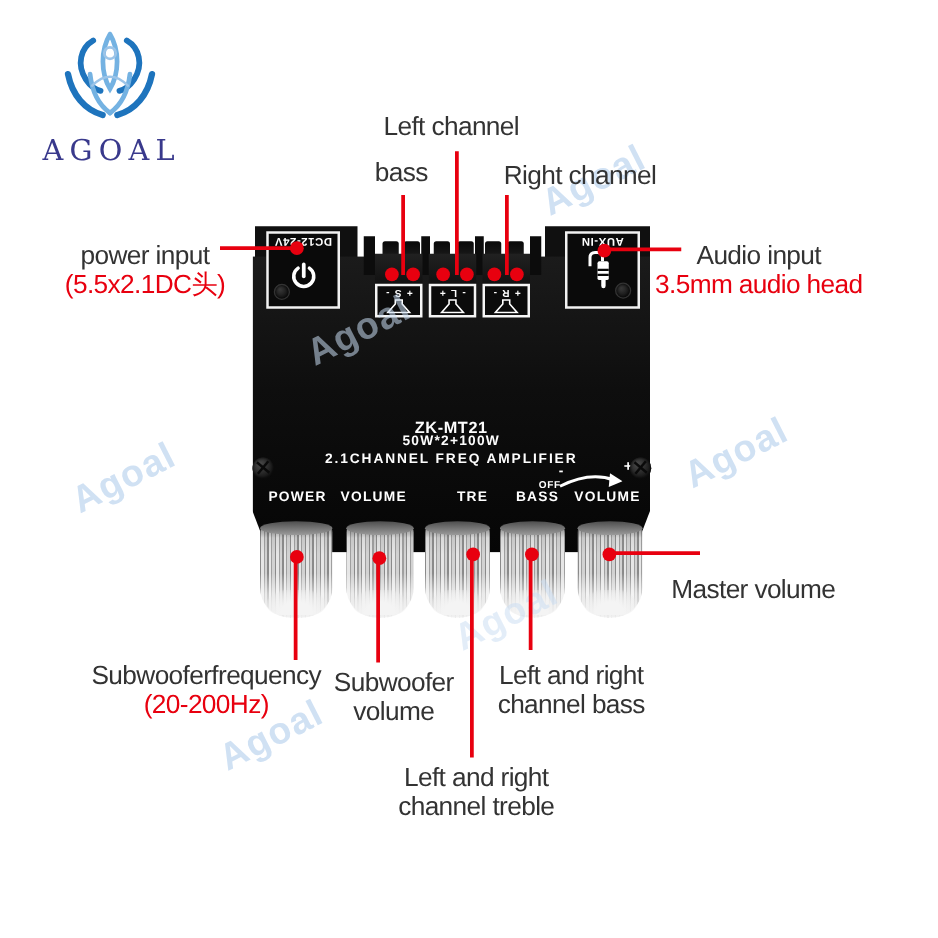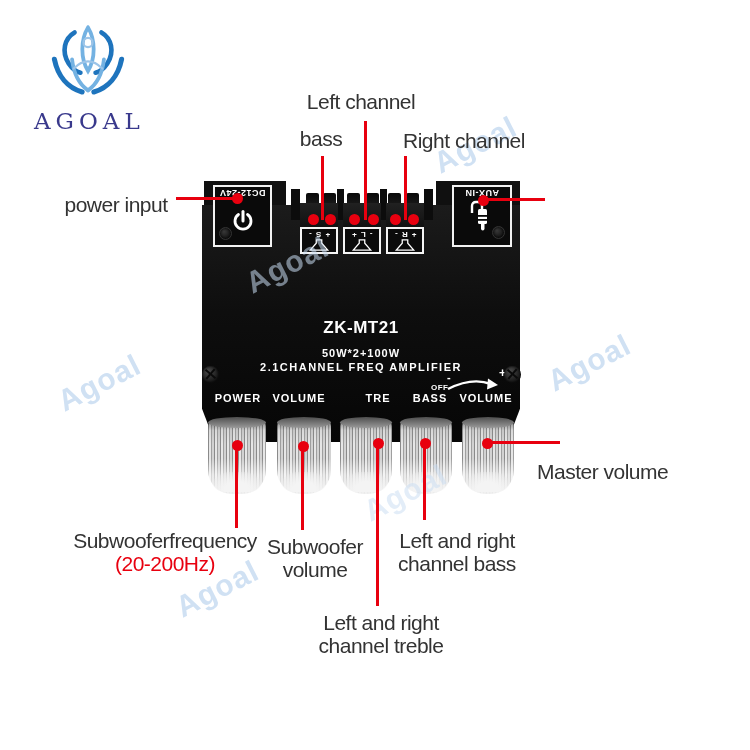--- a/index.html
+++ b/index.html
@@ -150,21 +150,21 @@
     <svg width="26" height="34" viewBox="0 0 26 34" style="position:absolute;left:14px;top:13px;">
       <path d="M14,9 V6 q0,-4 -4,-4 h-2 q-4,0 -4,4 v7" fill="none" stroke="#fff" stroke-width="2.4"></path>
       <rect x="10" y="9" width="9" height="15" rx="1.5" fill="#fff"></rect>
       <rect x="10" y="15" width="9" height="1.8" fill="#0a0a0a"></rect>
       <rect x="10" y="19" width="9" height="1.8" fill="#0a0a0a"></rect>
       <path d="M13,24 h3.5 v4.5 q0,2 -1.75,2 q-1.75,0 -1.75,-2 z" fill="#fff"></path>
     </svg>
     <div class="screw small" style="right:5px;bottom:6px;"></div>
   </div>
 
-  <div class="bline" style="top:318px;font-size:17px;letter-spacing:.5px;">ZK-MT21</div>
+  <div class="bline" style="top:334px;font-size:13px;letter-spacing:.5px;">ZK-MT21</div>
   <div class="bline" style="top:347px;font-size:11px;letter-spacing:1px;">50W*2+100W</div>
   <div class="bline" style="top:361px;font-size:11px;letter-spacing:1.5px;">2.1CHANNEL FREQ AMPLIFIER</div>
 
   <div class="knob-label" style="left:208px;width:60px;">POWER</div>
   <div class="knob-label" style="left:264px;width:70px;">VOLUME</div>
   <div class="knob-label" style="left:348px;width:60px;">TRE</div>
   <div class="knob-label" style="left:400px;width:60px;">BASS</div>
   <div class="knob-label" style="left:450px;width:72px;">VOLUME</div>
 
   <div class="offlbl">OFF</div>
@@ -209,22 +209,27 @@
   <div class="vline" style="left:376px;top:443px;height:163px;"></div>
   <div class="vline" style="left:423px;top:443px;height:77px;"></div>
   <div class="hline" style="left:487px;top:441px;width:73px;"></div>
 
   <div class="callout" style="left:281px;top:90px;width:160px;">Left channel</div>
   <div class="callout" style="left:271px;top:127px;width:100px;">bass</div>
   <div class="callout" style="left:384px;top:129px;width:160px;">Right channel</div>
 
   <div class="callout" style="left:36px;top:193px;width:160px;">
     <div>power input</div>
-  </div>
-
+    <div class="red">(5.5x2.1DC头)</div>
+  </div>
+
+  <div class="callout" style="left:524px;top:193px;width:166px;">
+    <div>Audio input</div>
+    <div class="red">3.5mm audio head</div>
+  </div>
 
   <div class="callout nowrap" style="left:537px;top:460px;text-align:left;">Master volume</div>
 
   <div class="callout" style="left:65px;top:529px;width:200px;">
     <div>Subwooferfrequency</div>
     <div class="red">(20-200Hz)</div>
   </div>
 
   <div class="callout" style="left:245px;top:535px;width:140px;">
     <div>Subwoofer</div>

